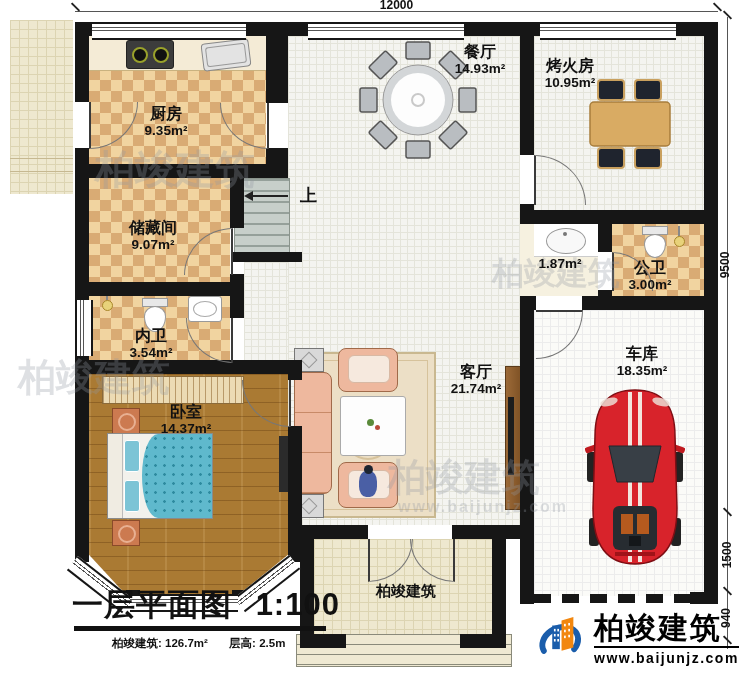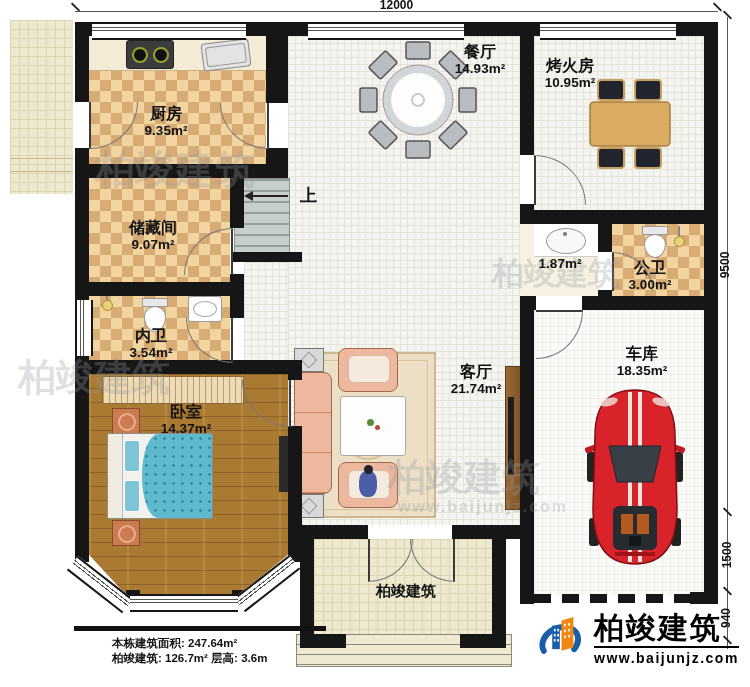--- a/index.html
+++ b/index.html
@@ -289,31 +289,31 @@
   <div class="rlabel" style="left:406px;top:582px;">
     <span class="rname" style="font-size:15px;">柏竣建筑</span>
   </div>
 
   <div class="wm" style="left:95px;top:142px;font-size:40px;">柏竣建筑</div>
   <div class="wm" style="left:18px;top:352px;font-size:38px;">柏竣建筑</div>
   <div class="wm" style="left:492px;top:252px;font-size:32px;">柏竣建筑</div>
   <div class="wm" style="left:388px;top:452px;font-size:38px;">柏竣建筑</div>
   <div class="wm" style="left:398px;top:498px;font-size:16px;letter-spacing:2px;">www.baijunjz.com</div>
 
+  <div class="title">
+    <span>一层平面图</span>
+    <span style="margin-left:14px;">1:100</span>
+  </div>
   <div class="title-rule"></div>
   <div class="stats">
     <div class="row">
-      <span>本栋建筑面积:</span>
-      <span>247.64m²</span>
-    </div>
-    <div class="row">
       <span>柏竣建筑:</span>
       <span>126.7m²</span>
-      <span style="">层高:</span>
-      <span>3.6m</span>
+      <span style="margin-left:18px;">层高:</span>
+      <span>2.5m</span>
     </div>
   </div>
 
   <div class="logo">
     <svg width="54" height="58" viewBox="0 0 64 64">
       <path d="M14,46 A22,17 -25 1 1 50,44" stroke="#1a5dab" stroke-width="7" fill="none" stroke-linecap="round"></path>
       <rect x="24" y="16" width="9" height="28" fill="#1a5dab"></rect>
       <polygon points="35,10 49,6 49,42 35,46" fill="#f2870f"></polygon>
       <rect x="26" y="20" width="2" height="3" fill="#fff"></rect>
         <rect x="30" y="20" width="2" height="3" fill="#fff"></rect>

